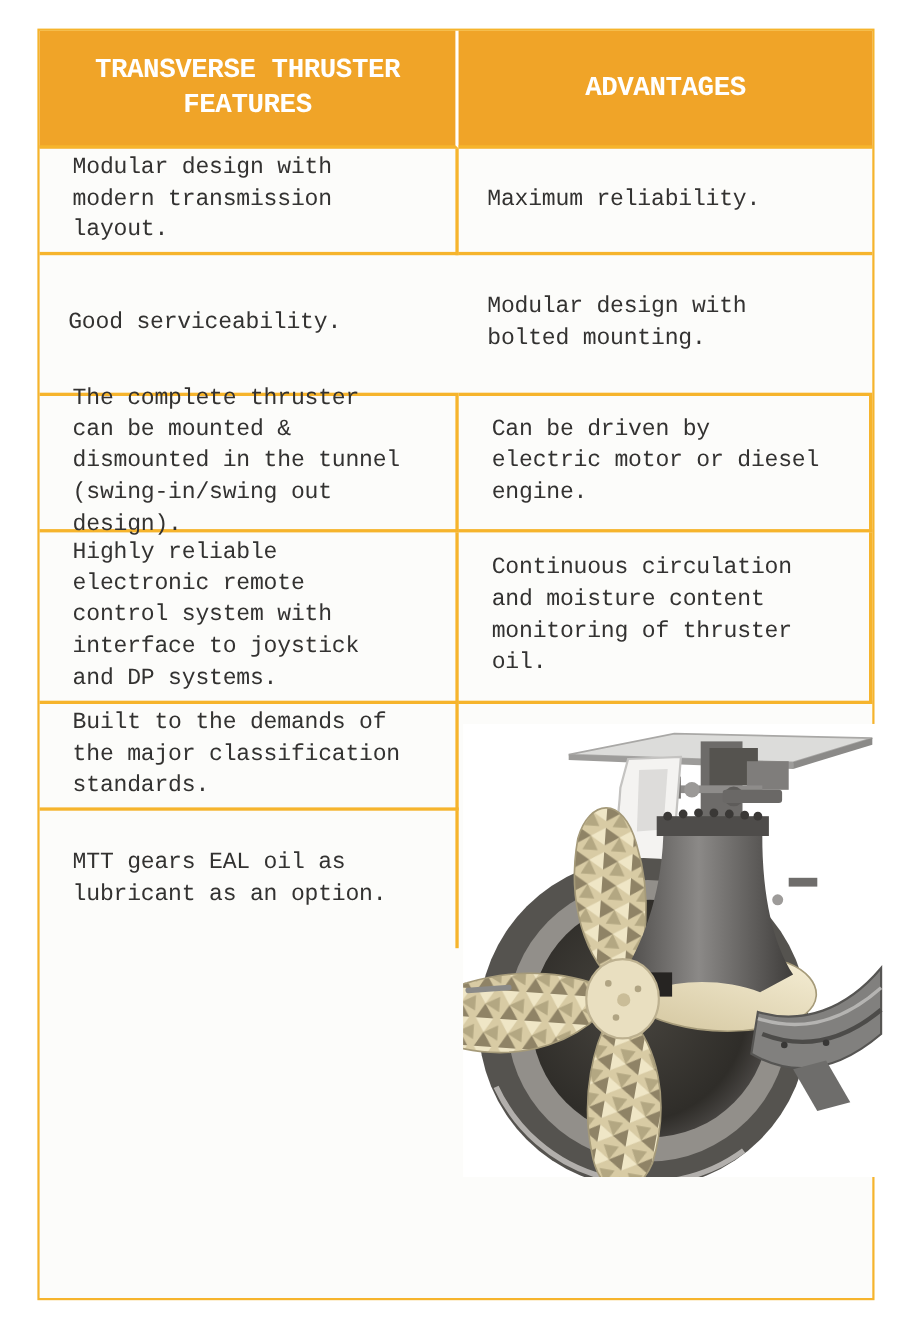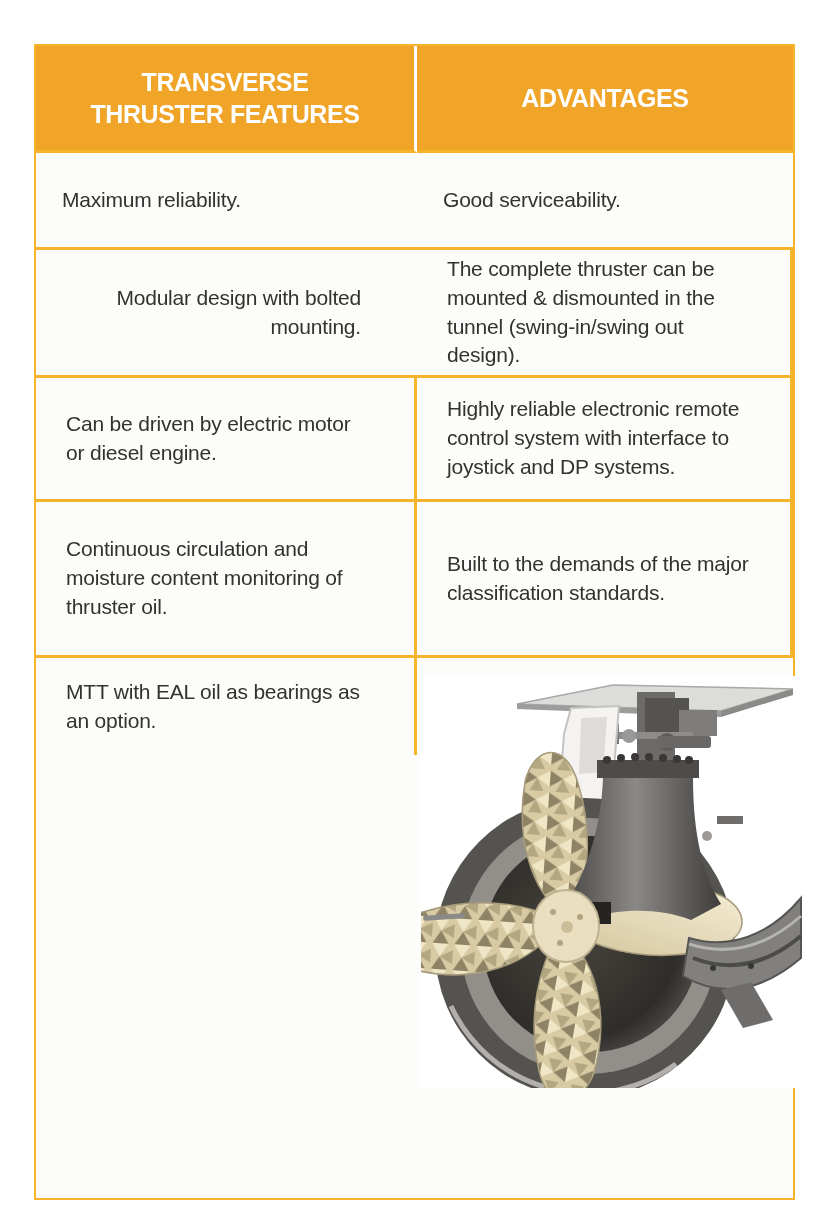--- a/index.html
+++ b/index.html
@@ -9,27 +9,28 @@
     --cell-bg:#FCFCFA;
   }
   *{margin:0;padding:0;box-sizing:border-box;}
   html,body{background:#ffffff;}
   body{
     width:830px;height:1208px;
     font-family:"Liberation Sans", sans-serif;
     position:relative;
   }
   .table{
-    position:absolute;left:34px;top:44px;
+    position:absolute;left:34px;top:26px;
     width:761px;height:1156px;
     border:2px solid var(--line);
     background:var(--cell-bg);
     display:grid;
     grid-template-columns:381px 1fr;
     grid-template-rows:107px 97px 128px 124px 156px 97px 125px 127px 99px 92px;
+    font-family:Liberation Mono, monospace;
   }
   .hcell{
     background:var(--gold);
     color:#ffffff;
     display:flex;align-items:center;justify-content:center;
     text-align:center;
     font-weight:bold;
     font-size:25px;line-height:1.28;
     letter-spacing:-0.4px;
     border-bottom:3px solid var(--line);
@@ -38,21 +39,21 @@
   .hcell .htext{max-width:300px;}
   .cell{
     display:flex;align-items:center;
     border-bottom:3px solid var(--line);
     color:var(--text);
     font-size:21px;line-height:1.37;
     letter-spacing:-0.2px;
     padding:10px 40px 10px 30px;
   }
   .cell.left{border-right:3px solid var(--line);}
-  .cell.right{padding:10px 56px 10px 26px;text-align:right;}
+  .cell.right{padding:10px 56px 10px 26px;}
   .cell.last{border-bottom:none;}
   .img-cell{
     grid-column:2;
     grid-row:6 / 11;
     position:relative;
     overflow:visible;
   }
   .img-cell svg{
     position:absolute;
     left:4px;top:18px;
@@ -65,20 +66,23 @@
 
 <div class="table">
 
   <div class="hcell left">
     <div class="htext">TRANSVERSE THRUSTER FEATURES</div>
   </div>
   <div class="hcell">
     <div class="htext">ADVANTAGES</div>
   </div>
 
+  <div class="cell left">
+    <span>Modular design with modern transmission layout.</span>
+  </div>
   <div class="cell right">
     <span>Maximum reliability.</span>
   </div>
 
 
   <div class="cell right">
     <span>Good serviceability.</span>
   </div>
 
   <div class="cell right">
@@ -190,16 +194,16 @@
 
   <div class="cell left">
     <span>Continuous circulation and moisture content monitoring of thruster oil.</span>
   </div>
 
   <div class="cell left">
     <span>Built to the demands of the major classification standards.</span>
   </div>
 
   <div class="cell left last">
-    <span>MTT with EAL oil as bearings as an option.</span>
+    <span>MTT gears EAL oil as lubricant as an option.</span>
   </div>
 
 </div>
 
 </body></html>

